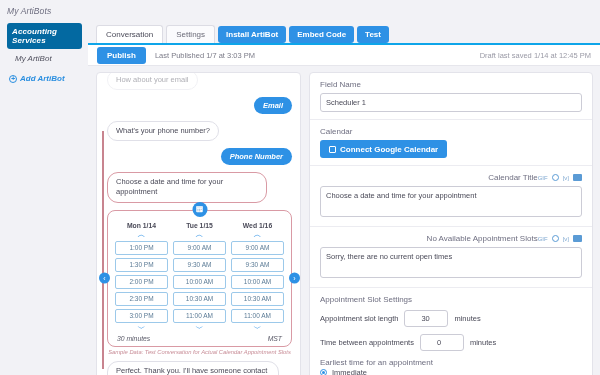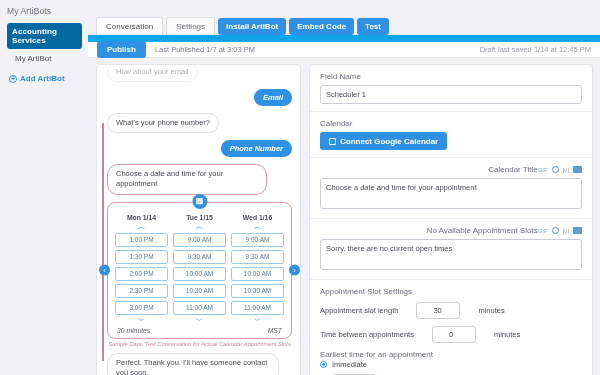--- a/index.html
+++ b/index.html
@@ -5,34 +5,34 @@
   * { box-sizing: border-box; }
   html, body { margin:0; padding:0; }
   body {
     width:600px; height:375px; overflow:hidden;
     background:#f2f2f6;
     font-family:"Liberation Sans", sans-serif;
     font-size:8px; color:#4a4a58;
     position:relative;
   }
   
-  .sidebar { position:absolute; left:0; top:0; width:88px; height:318px; background:#f2f2f6; padding:6px 6px 0 7px; }
+  .sidebar { position:absolute; left:0; top:0; width:88px; height:318px; background:#f2f2f6; padding:6px 6px 0 7px;font-style:italic; }
   .sb-title { font-size:8.5px; color:#6e6e80; margin-bottom:7px; letter-spacing:.1px; }
   .sb-item-active { background:#0369a1; color:#fff; border-radius:3px; padding:4px 5px; font-size:8px; font-weight:bold; letter-spacing:.1px; }
   .sb-item { padding:5px 5px 4px 8px; font-size:8px; color:#52525f; }
   .sb-add { margin-top:7px; padding-left:2px; font-size:8px; color:#2b8fe0; font-weight:bold; display:flex; align-items:center; gap:3px; }
   .plus-ic { width:8px; height:8px; border-radius:50%; border:1.2px solid #2b8fe0; display:inline-flex; align-items:center; justify-content:center; font-size:7px; line-height:1; }
   
-  .main { position:absolute; left:88px; top:8px; width:512px; height:332px; }
+  .main { position:absolute; left:88px; top:16px; width:512px; height:332px; }
   .tabs { display:flex; align-items:flex-end; gap:3px; height:27px; padding:5px 0 0 8px; }
   .tab { background:#fff; border:1px solid #dcdce4; border-bottom:none; border-radius:3px 3px 0 0; padding:4px 9px 4px; font-size:8px; color:#4a4a58; }
   .tab.active { background:#fff; font-weight:normal; }
   .tab.inactive { background:#fbfbfd; color:#6b6b78; }
   .btn-blue { background:#2e91e5; color:#fff; border:none; border-radius:3px; padding:4px 8px; font-size:8px; font-weight:bold; }
-  .pubbar { background:#fff; border-top:7px solid #0ea5e9; border-bottom:1px solid #e6e6ec; height:23px; display:flex; align-items:center; padding:0 9px; gap:9px; }
+  .pubbar { background:#fff; border-top:2px solid #0ea5e9; border-bottom:1px solid #e6e6ec; height:23px; display:flex; align-items:center; padding:0 9px; gap:9px; }
   .pub-btn { background:#2e91e5; color:#fff; border:none; border-radius:3px; padding:4px 10px; font-size:8px; font-weight:bold; }
   .pub-meta { font-size:7.5px; color:#7b7b88; }
   .pub-right { margin-left:auto; font-size:7.5px; color:#9a9aa6; }
   
   .body { display:flex; height:325px; background:#f2f2f6; padding:6px 7px 0 8px; gap:8px; }
   
   .chatcol { width:205px; background:#fff; border:1px solid #e3e3ea; border-radius:4px; position:relative; overflow:hidden; padding:6px 8px 0 10px; }
   .selbar { position:absolute; left:5px; top:58px; width:1.6px; height:238px; background:#c8848f; }
   .bubble { border-radius:11px; padding:4px 8px; font-size:7.5px; line-height:1.35; display:inline-block; max-width:160px; }
   .bot { background:#fff; border:1px solid #e0e0e8; color:#4a4a58; }
@@ -60,21 +60,21 @@
   .slabel { font-size:8px; color:#6e6e80; margin-bottom:4px; }
   .sinput { width:100%; border:1px solid #ccccd6; border-radius:3px; padding:4px 5px; font-size:7.5px; color:#4a4a58; font-family:"Liberation Sans", sans-serif; background:#fff; }
   .gbtn { background:#2e91e5; color:#fff; border:none; border-radius:3px; padding:4.5px 9px; font-size:8px; font-weight:bold; display:inline-flex; align-items:center; gap:4px;justify-content:center; }
   .gsq { width:7px; height:7px; border:1px solid #fff; border-radius:1px; display:inline-block; }
   .lhead { display:flex; align-items:center; justify-content:flex-end; margin-bottom:4px; }
   .icons { display:flex; gap:4px; align-items:center; }
   .ic { font-size:6px; color:#7fa8d0; }
   .ic-circ { width:7px; height:7px; border-radius:50%; border:1.1px solid #5b9bd5; }
   .ic-box { width:9px; height:7px; border-radius:1px; background:#5b9bd5; }
   .ta { width:100%; height:31px; border:1px solid #ccccd6; border-radius:3px; padding:4px 5px; font-size:7.5px; color:#4a4a58; resize:none; font-family:"Liberation Sans", sans-serif; }
-  .frow { display:flex; align-items:center; gap:18px; margin-bottom:7px; font-size:7.5px; color:#4a4a58; }
+  .frow { display:flex; align-items:center; gap:6px; margin-bottom:7px; font-size:7.5px; color:#4a4a58; }
   .numin { width:44px; border:1px solid #ccccd6; border-radius:3px; padding:3px 16px; font-size:7.5px; font-family:"Liberation Sans", sans-serif; color:#4a4a58; }
   .radio-row { display:flex; align-items:center; gap:5px; font-size:7.5px; margin-bottom:5px; }
   .radio { width:7px; height:7px; border-radius:50%; border:1.2px solid #2e91e5; display:flex; align-items:center; justify-content:center; flex:none; }
   .radio .dot { width:3.2px; height:3.2px; border-radius:50%; background:#2e91e5; }
   .radio.off { border-color:#a8a8b6; }
 </style>
 </head>
 <body>
 
 <div class="sidebar">

